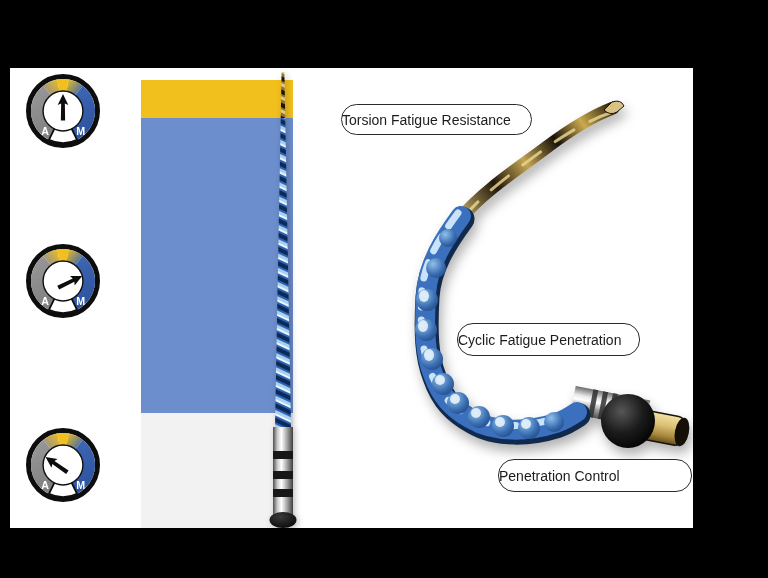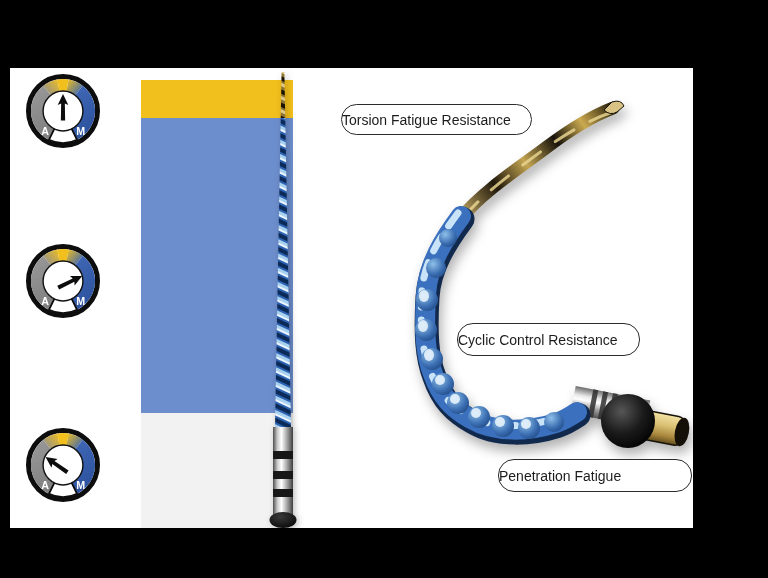--- a/index.html
+++ b/index.html
@@ -236,18 +236,18 @@
         <ellipse cx="105" cy="344" rx="5" ry="5" fill="#eef7fe"></ellipse>
         <ellipse cx="131" cy="346" rx="5" ry="5" fill="#eef7fe"></ellipse>
       </g>
     </g>
   </svg>
 
   <div id="pill-torsion" class="pill">
     <span>Torsion Fatigue Resistance</span>
   </div>
   <div id="pill-cyclic" class="pill">
-    <span>Cyclic Control Resistance</span>
+    <span>Cyclic Fatigue Penetration</span>
   </div>
   <div id="pill-penetration" class="pill">
-    <span>Penetration Fatigue</span>
+    <span>Penetration Control</span>
   </div>
 </div>
 
 </body></html>

